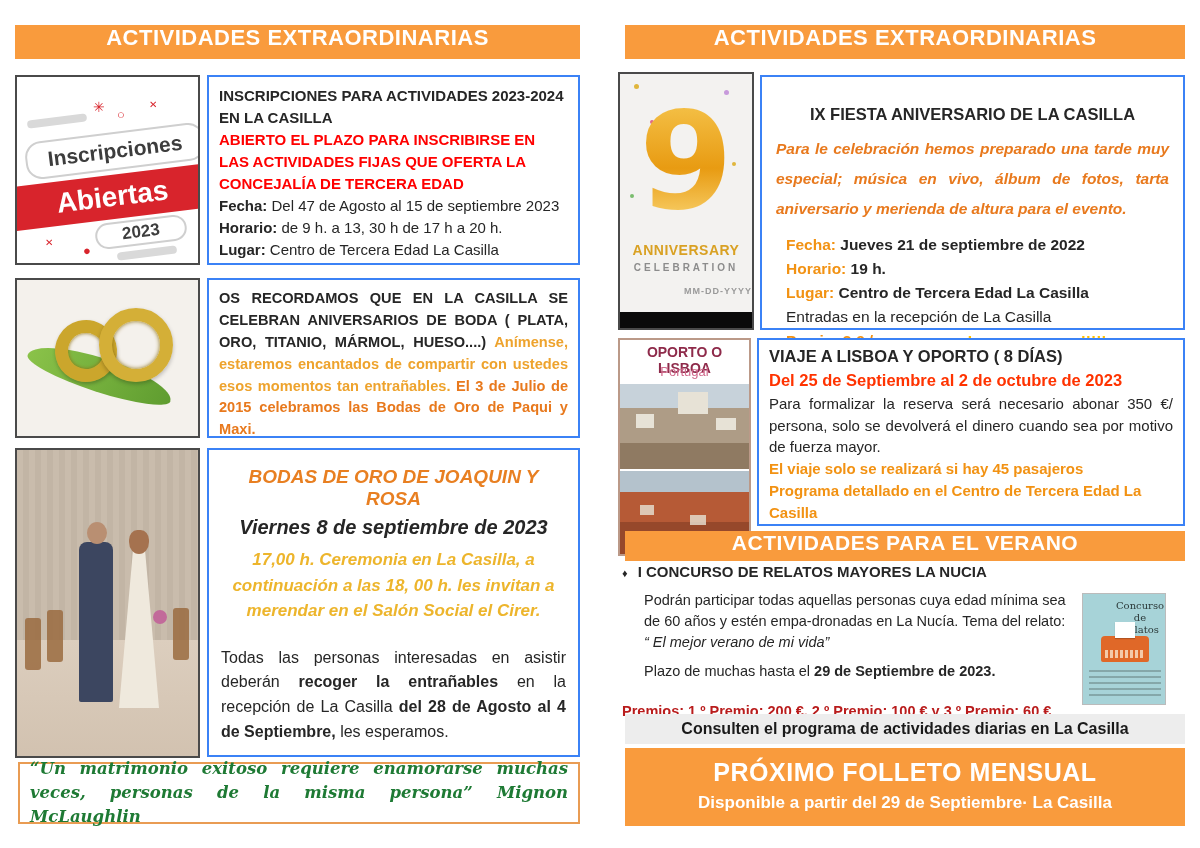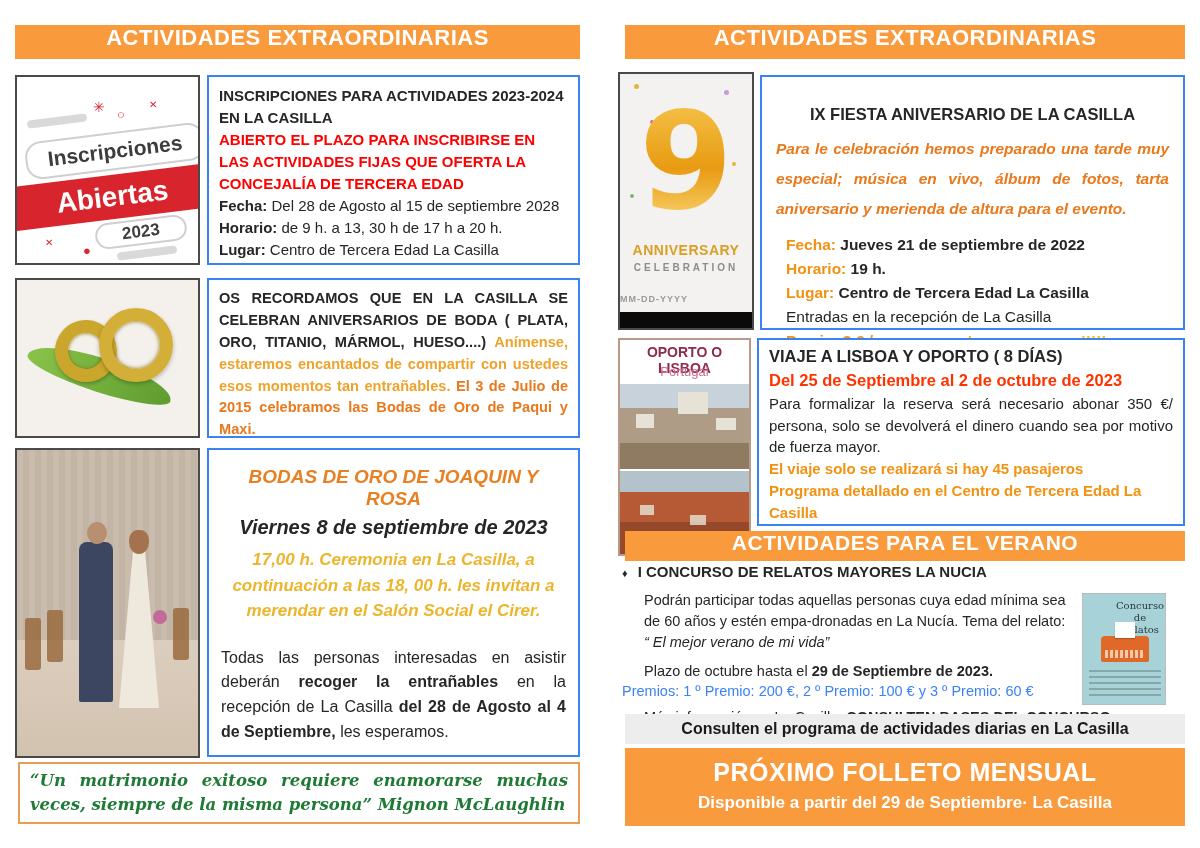--- a/index.html
+++ b/index.html
@@ -47,21 +47,21 @@
 
   
   .img-nine { left:618px; top:72px; width:136px; height:258px; background:#f3f2f0; }
   .nine-digit { position:absolute; left:0; top:20px; width:100%; text-align:center; font-size:135px; font-weight:bold;
                 font-family:"DejaVu Sans", sans-serif; background:linear-gradient(#F6C64F,#E89B12 55%,#FBD979);
                 -webkit-background-clip:text; background-clip:text; color:transparent; line-height:1; }
   .nine-ann { position:absolute; left:0; top:168px; width:100%; text-align:center; color:#D9A123; font-weight:bold;
               font-size:14px; letter-spacing:0.5px; }
   .nine-cel { position:absolute; left:0; top:188px; width:100%; text-align:center; color:#8c8c8c; font-weight:bold;
               font-size:10px; letter-spacing:3px; }
-  .nine-date { position:absolute; left:0; top:220px; width:100%; text-align:left; color:#9a9a9a; font-weight:bold; font-size:9px; letter-spacing:1px; }
+  .nine-date { position:absolute; left:0; top:212px; width:100%; text-align:right; color:#9a9a9a; font-weight:bold; font-size:9px; letter-spacing:1px; }
   .nine-bar { position:absolute; left:0; bottom:0; width:100%; height:16px; background:#0a0a0a; }
   .confetti { position:absolute; border-radius:50%; }
 
   .img-oporto { left:618px; top:338px; width:133px; height:218px; border-color:#b98; }
   .oporto-title { position:absolute; left:0; top:4px; width:100%; text-align:center; color:#8E2A4A; font-weight:bold; font-size:14px; font-family:"Liberation Sans",sans-serif; }
   .oporto-sub { position:absolute; left:0; top:24px; width:100%; text-align:center; color:#D06A8C; font-size:13px; }
   .oporto-photo1 { position:absolute; left:0; top:44px; width:100%; height:85px;
                    background:linear-gradient(#C7D2DA 0 28%, #AE9C86 28% 70%, #8F7A62 70% 100%); }
   .oporto-photo2 { position:absolute; left:0; top:131px; width:100%; height:85px;
                    background:linear-gradient(#B4C2CC 0 25%, #B65A36 25% 60%, #96482B 60% 100%); }
@@ -105,21 +105,21 @@
   .box5 .oline { color:#F29213; font-weight:bold; }
   .box5 .bline { font-weight:bold; font-size:15.5px; }
 
   .hdr-verano { left:625px; top:531px; width:560px; height:30px; font-size:21px; }
 
   .concurso { position:absolute; left:622px; top:563px; width:566px; height:148px; }
   .conc-title { font-weight:bold; font-size:15px; }
   .conc-bullet { font-size:11px; margin-right:10px; }
   .conc-body { margin:10px 0 0 22px; width:430px; font-size:14.5px; line-height:1.45; }
   .conc-line { margin:10px 0 0 22px; font-size:14.5px; }
-  .conc-prem { margin:4px 0 0 0; font-size:14.5px; color:#3b82f6; font-weight:normal; }
+  .conc-prem { margin:24px 0 0 0; font-size:14.5px; color:#b91c1c; font-weight:bold; }
   .it { font-style:italic; }
   .b { font-weight:bold; }
 
   .poster { position:absolute; left:1082px; top:593px; width:84px; height:112px; background:#A7D3D8; border:1px solid #bbb; }
   .poster-title { text-align:center; font-family:"DejaVu Serif", serif; font-weight:normal; color:#2c3a3a; font-size:10px; line-height:1.2; margin-top:6px;margin-left:32px; }
   .typewriter { position:absolute; left:18px; top:42px; width:48px; height:26px; background:#E06828; border-radius:4px 4px 2px 2px; }
   .tw-keys { position:absolute; left:4px; top:14px; width:40px; height:8px; background:repeating-linear-gradient(90deg,#f4c9a8 0 3px,#E06828 3px 5px); }
   .tw-paper { position:absolute; left:32px; top:28px; width:20px; height:16px; background:#fff; box-shadow:0 1px 1px rgba(0,0,0,.2); }
   .poster-small { position:absolute; left:6px; top:76px; width:72px; height:28px;
                   background:repeating-linear-gradient(#6e8a8a 0 2px, transparent 2px 6px); opacity:.6; }
@@ -155,21 +155,21 @@
       <span>Abiertas</span>
     </div>
     <div class="pill pill-2023">
       <span>2023</span>
     </div>
   </div>
 
   <div class="obox box1">
     <span class="t">INSCRIPCIONES PARA ACTIVIDADES 2023-2024 EN LA CASILLA</span><br>
     <span class="r">ABIERTO EL PLAZO PARA INSCRIBIRSE EN LAS ACTIVIDADES  FIJAS QUE OFERTA LA CONCEJALÍA DE TERCERA EDAD</span><br>
-    <span class="lbl">Fecha:</span><span> Del 28 de Agosto al 15 de septiembre 2028</span><br>
+    <span class="lbl">Fecha:</span><span> Del 47 de Agosto al 15 de septiembre 2023</span><br>
     <span class="lbl">Horario:</span><span>  de 9 h. a 13, 30 h de 17 h a 20 h.</span><br>
     <span class="lbl">Lugar:</span><span>  Centro de Tercera Edad La Casilla</span>
   </div>
 
   <div class="img-frame img-rings">
     <div class="leaf"></div>
     <div class="ring ring1"></div>
     <div class="ring ring2"></div>
   </div>
 
@@ -193,21 +193,21 @@
   <div class="obox box3">
     <div class="title">BODAS DE ORO DE JOAQUIN Y ROSA</div>
     <div class="date">Viernes 8 de septiembre de 2023</div>
     <div class="gold">17,00 h. Ceremonia en La Casilla, a continuación  a las 18, 00 h. les invitan a merendar en el Salón Social el Cirer.</div>
     <div class="body">
       <span> Todas las personas interesadas en asistir deberán </span><span class="b">recoger la entrañables</span><span> en la recepción de La Casilla </span><span class="b">del  28 de Agosto al 4 de Septiembre,</span><span> les esperamos.</span>
     </div>
   </div>
 
   <div class="obox quote-box">
-    <div class="quote">“Un matrimonio exitoso requiere enamorarse muchas veces, siempre de la misma persona”  Mignon McLaughlin</div>
+    <div class="quote">“Un matrimonio exitoso requiere enamorarse muchas veces, personas de la misma persona”  Mignon McLaughlin</div>
   </div>
 
   <div class="hdr hdr-right">
     <span>ACTIVIDADES EXTRAORDINARIAS</span>
   </div>
 
   <div class="img-frame img-nine">
     <div class="confetti" style="left:14px;top:10px;width:5px;height:5px;background:#E0B63C;"></div>
     <div class="confetti" style="left:104px;top:16px;width:5px;height:5px;background:#C79ADB;"></div>
     <div class="confetti" style="left:30px;top:46px;width:4px;height:4px;background:#E06A8A;"></div>
@@ -259,21 +259,21 @@
   </div>
 
   <div class="concurso">
     <div class="conc-title">
       <span class="conc-bullet">♦</span><span>I CONCURSO DE RELATOS MAYORES LA NUCIA</span>
     </div>
     <div class="conc-body">
       <span>Podrán participar todas aquellas personas cuya edad mínima sea de 60 años y estén empa-dronadas en  La Nucía. Tema del relato: </span><span class="it">“ El mejor verano de mi vida”</span>
     </div>
     <div class="conc-line">
-      <span>Plazo de octubre hasta el </span><span class="b">29 de Septiembre de 2023.</span>
+      <span>Plazo de muchas hasta el </span><span class="b">29 de Septiembre de 2023.</span>
     </div>
     <div class="conc-line conc-prem" style="margin-left:0;">Premios: 1 º Premio: 200 €, 2 º Premio: 100 € y 3 º Premio: 60 €</div>
     <div class="conc-line">
       <span>Más información en La Casilla. </span><span class="b">CONSULTEN BASES DEL CONCURSO</span>
     </div>
   </div>
 
   <div class="poster">
     <div class="poster-title">Concurso de Relatos</div>
     <div class="typewriter">

